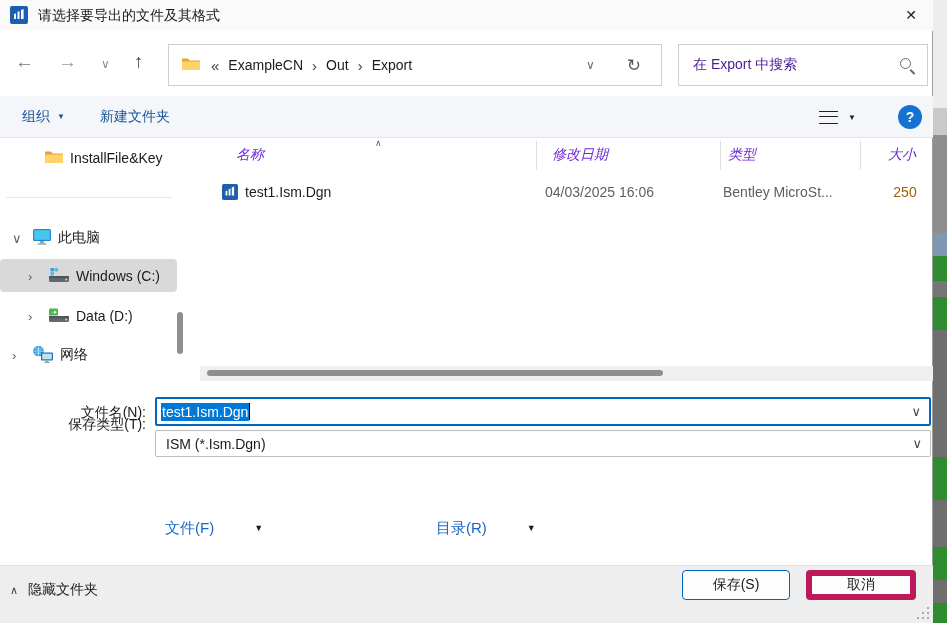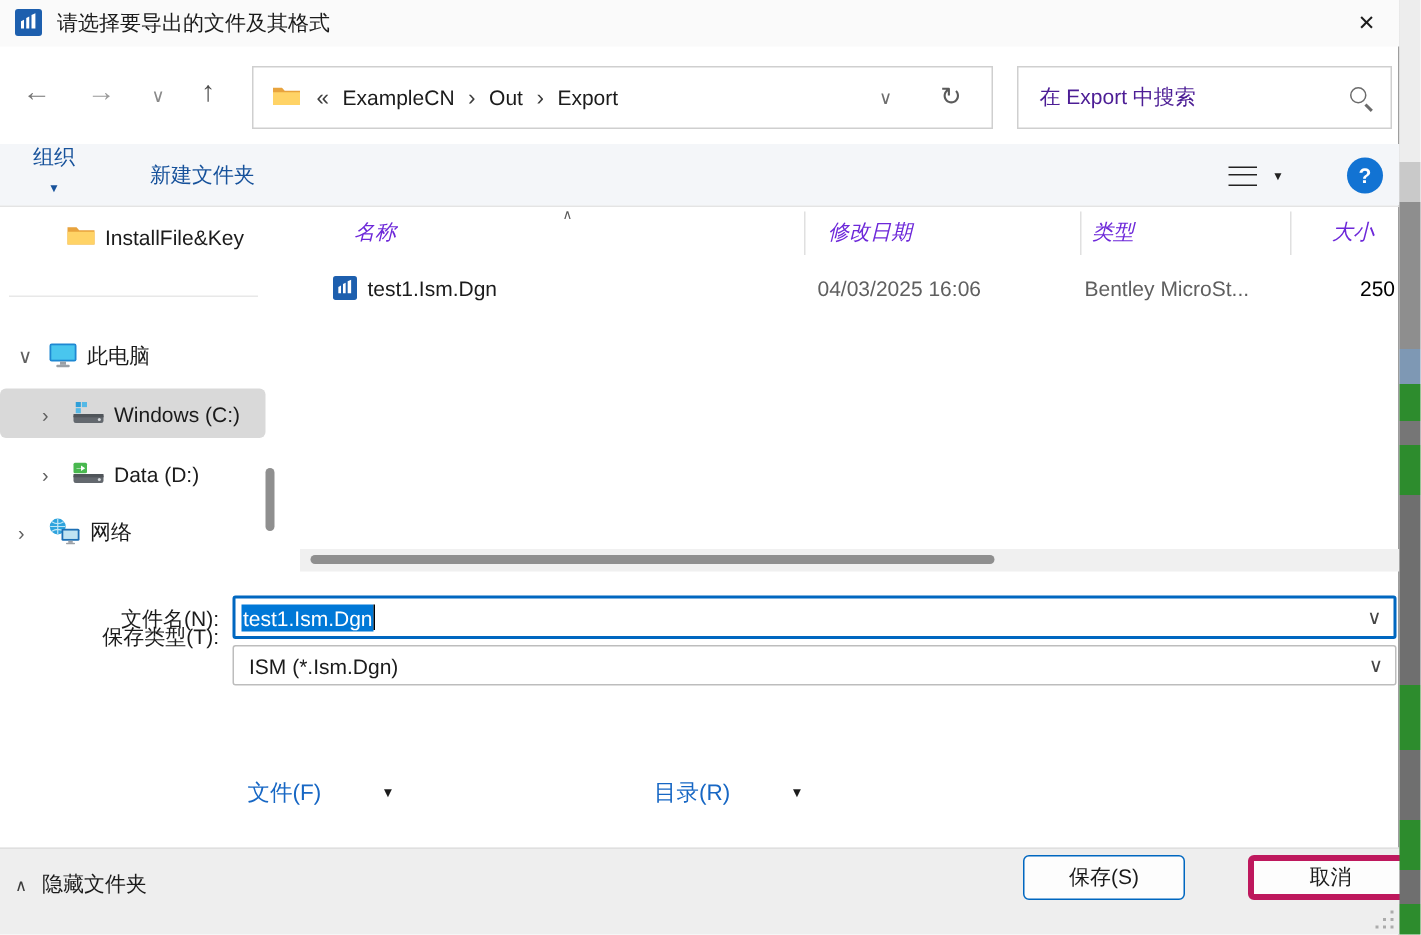--- a/index.html
+++ b/index.html
@@ -46,21 +46,21 @@
   .addr-refresh { font-size:17px; color:#5a5a5a; }
   .searchbox { position:absolute; left:678px; top:4px; width:250px; height:42px; border:1px solid #cfcfcf; background:#fff; display:flex; align-items:center; padding:0 12px 0 14px; font-size:14px; }
   .searchbox .ph { color:#4c1d95; }
   .mag { position:relative; width:16px; height:16px; margin-left:auto; }
   .mag::before { content:""; position:absolute; left:1px; top:1px; width:9px; height:9px; border:1.6px solid #6b6b6b; border-radius:50%; }
   .mag::after { content:""; position:absolute; left:11.5px; top:11.5px; width:6px; height:1.6px; background:#6b6b6b; transform:rotate(45deg); transform-origin:0 0; }
 
   
   .toolbar { position:absolute; left:0; top:96px; width:933px; height:41px; background:#f4f6f9; }
   .tb-btn { position:absolute; top:0; height:41px; display:flex; align-items:center; gap:7px; font-size:14px; color:#17529b; cursor:default; }
-  .tb-organize { left:22px;flex-direction:column; }
+  .tb-organize { left:22px; }
   .tb-newfolder { left:100px; }
   .tb-caret { font-size:8px; color:#17529b; }
   .view-btn { position:absolute; left:819px; top:8px; width:52px; height:26px; display:flex; align-items:center; gap:10px; }
   .hamb { width:19px; height:13px; border-top:1.7px solid #222; border-bottom:1.7px solid #222; position:relative; }
   .hamb::after { content:""; position:absolute; left:0; right:0; top:4.2px; height:1.7px; background:#222; }
   .view-caret { font-size:8px; color:#222; }
   .help-btn { position:absolute; left:898px; top:105px; width:24px; height:24px; border-radius:50%; background:#1273d3; color:#fff; font-size:14px; font-weight:bold; display:flex; align-items:center; justify-content:center; }
   .sep1 { position:absolute; left:0; top:137px; width:933px; height:1px; background:#e4e4e4; }
 
   
@@ -79,21 +79,21 @@
   .hdr { position:absolute; top:146px; font-size:14px; color:#6d28d9; cursor:default;font-style:italic; }
   .hdr-name { left:236px; } .hdr-date { left:552px; } .hdr-type { left:728px; } .hdr-size { left:888px; }
   .sort-caret { position:absolute; left:375px; top:138px; font-size:9px; color:#5a5a5a; }
   .col-sep { position:absolute; top:141px; width:1px; height:29px; background:#e0e0e0; }
   .cs1 { left:536px; } .cs2 { left:720px; } .cs3 { left:860px; }
   .file-row { position:absolute; left:204px; top:180px; width:726px; height:26px; cursor:default; }
   .file-icon { position:absolute; left:18px; top:4px; width:16px; height:16px; }
   .fr-name { position:absolute; left:41px; top:4px; font-size:14px; color:#1b1b1b; }
   .fr-date { position:absolute; left:341px; top:4px; font-size:14px; color:#5f5f5f; }
   .fr-type { position:absolute; left:519px; top:4px; font-size:14px; color:#5f5f5f; }
-  .fr-size { position:absolute; left:676px; top:4px; width:50px; text-align:right; font-size:14px; color:#000000; }
+  .fr-size { position:absolute; left:676px; top:4px; width:50px; text-align:center; font-size:14px; color:#a16207; }
   .hscroll { position:absolute; left:200px; top:366px; width:733px; height:15px; background:#f0f0f0; }
   .hscroll .thumb { position:absolute; left:7px; top:4px; width:456px; height:6px; background:#8f8f8f; border-radius:3px; }
 
   
   .field-label { position:absolute; left:0; width:146px; text-align:right; font-size:14px; }
   .lbl-filename { top:404px; }
   .lbl-savetype { top:416px; }
   .combo { position:absolute; left:155px; width:776px; display:flex; align-items:center; background:#fff; font-size:14px; }
   .combo-filename { top:397px; height:29px; border:2px solid #0067c0; border-radius:2px; padding:0 8px 0 4px; }
   .combo-savetype { top:430px; height:27px; border:1px solid #bdbdbd; border-radius:2px; padding:0 8px 0 10px;text-align:center; }
@@ -105,21 +105,21 @@
   .menu-btn { position:absolute; top:515px; height:26px; display:flex; align-items:center; gap:40px; font-size:15px; color:#1767c4; cursor:default; }
   .mb-file { left:165px; } .mb-dir { left:436px; }
   .menu-caret { font-size:9px; color:#1b1b1b; }
 
   
   .footer { position:absolute; left:0; top:565px; width:933px; height:58px; background:#eeeeee; border-top:1px solid #dfdfdf; }
   .hide-folders { position:absolute; left:10px; top:15px; display:flex; align-items:center; gap:10px; font-size:14px; color:#1b1b1b; cursor:default; }
   .hf-chev { font-size:11px; color:#3c3c3c; }
   .btn { position:absolute; top:4px; height:30px; background:#fdfdfd; font-size:14px; color:#1b1b1b; border-radius:4px; display:flex; align-items:center; justify-content:center; cursor:default; }
   .btn-save { left:682px; width:108px; border:1px solid #0067c0; }
-  .btn-cancel { left:806px; width:110px; border:4px solid #be185d;margin-left:26px; }
+  .btn-cancel { left:806px; width:110px; border:6px solid #be185d; }
   .grip { position:absolute; right:4px; bottom:4px; width:14px; height:14px; }
   .grip i { position:absolute; width:2px; height:2px; background:#ababab; }
   .gd1{right:0;bottom:0} .gd2{right:0;bottom:5px} .gd3{right:5px;bottom:0}
   .gd4{right:0;bottom:10px} .gd5{right:5px;bottom:5px} .gd6{right:10px;bottom:0}
 </style>
 </head>
 <body>
 
 <div class="dialog">
 

